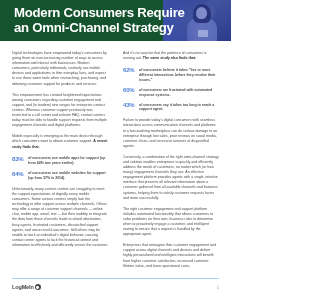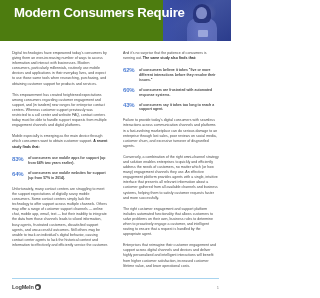--- a/index.html
+++ b/index.html
@@ -14,21 +14,21 @@
     font-family: "Liberation Sans", sans-serif;
     color: #3a3a3a;
     position: relative;
   }
 
   
   .header {
     position: relative;
     width: 231px;
     height: 41px;
-    background: #4d7c0f;
+    background: #14532d;
     overflow: hidden;
   }
   .header-photo {
     position: absolute;
     right: 0;
     top: 0;
     width: 68px;
     height: 41px;
     overflow: hidden;
     background:
@@ -213,20 +213,21 @@
 <div class="header">
   <div class="header-photo">
     <div class="figure-body"></div>
     <div class="figure-hair"></div>
     <div class="figure-head"></div>
     <div class="figure-device"></div>
     <div class="vignette"></div>
   </div>
   <div class="header-title">
     <span class="line">Modern Consumers Require</span>
+    <span class="line">an Omni-Channel Strategy</span>
   </div>
 </div>
 
 <div class="content">
 
   <div class="col col-left">
     <p class="para">Digital technologies have empowered today's consumers by giving them an ever-increasing number of ways to access information and interact with businesses. Modern consumers, particularly millennials, routinely use mobile devices and applications in their everyday lives, and expect to use those same tools when researching, purchasing, and obtaining customer support for products and services.</p>
     <p class="para">This empowerment has created  heightened expectations among consumers regarding customer engagement and support, and (in tandem) new ranges for enterprise contact centers. Whereas customer support previously was restricted to a call center and website FAQ, contact centers today must be able to handle support requests from multiple engagement channels and digital platforms.</p>
     <p class="para"><span>Mobile especially is emerging as the main device through which consumers want to obtain customer support.</span> <b>A recent study finds that:</b></p>
 

